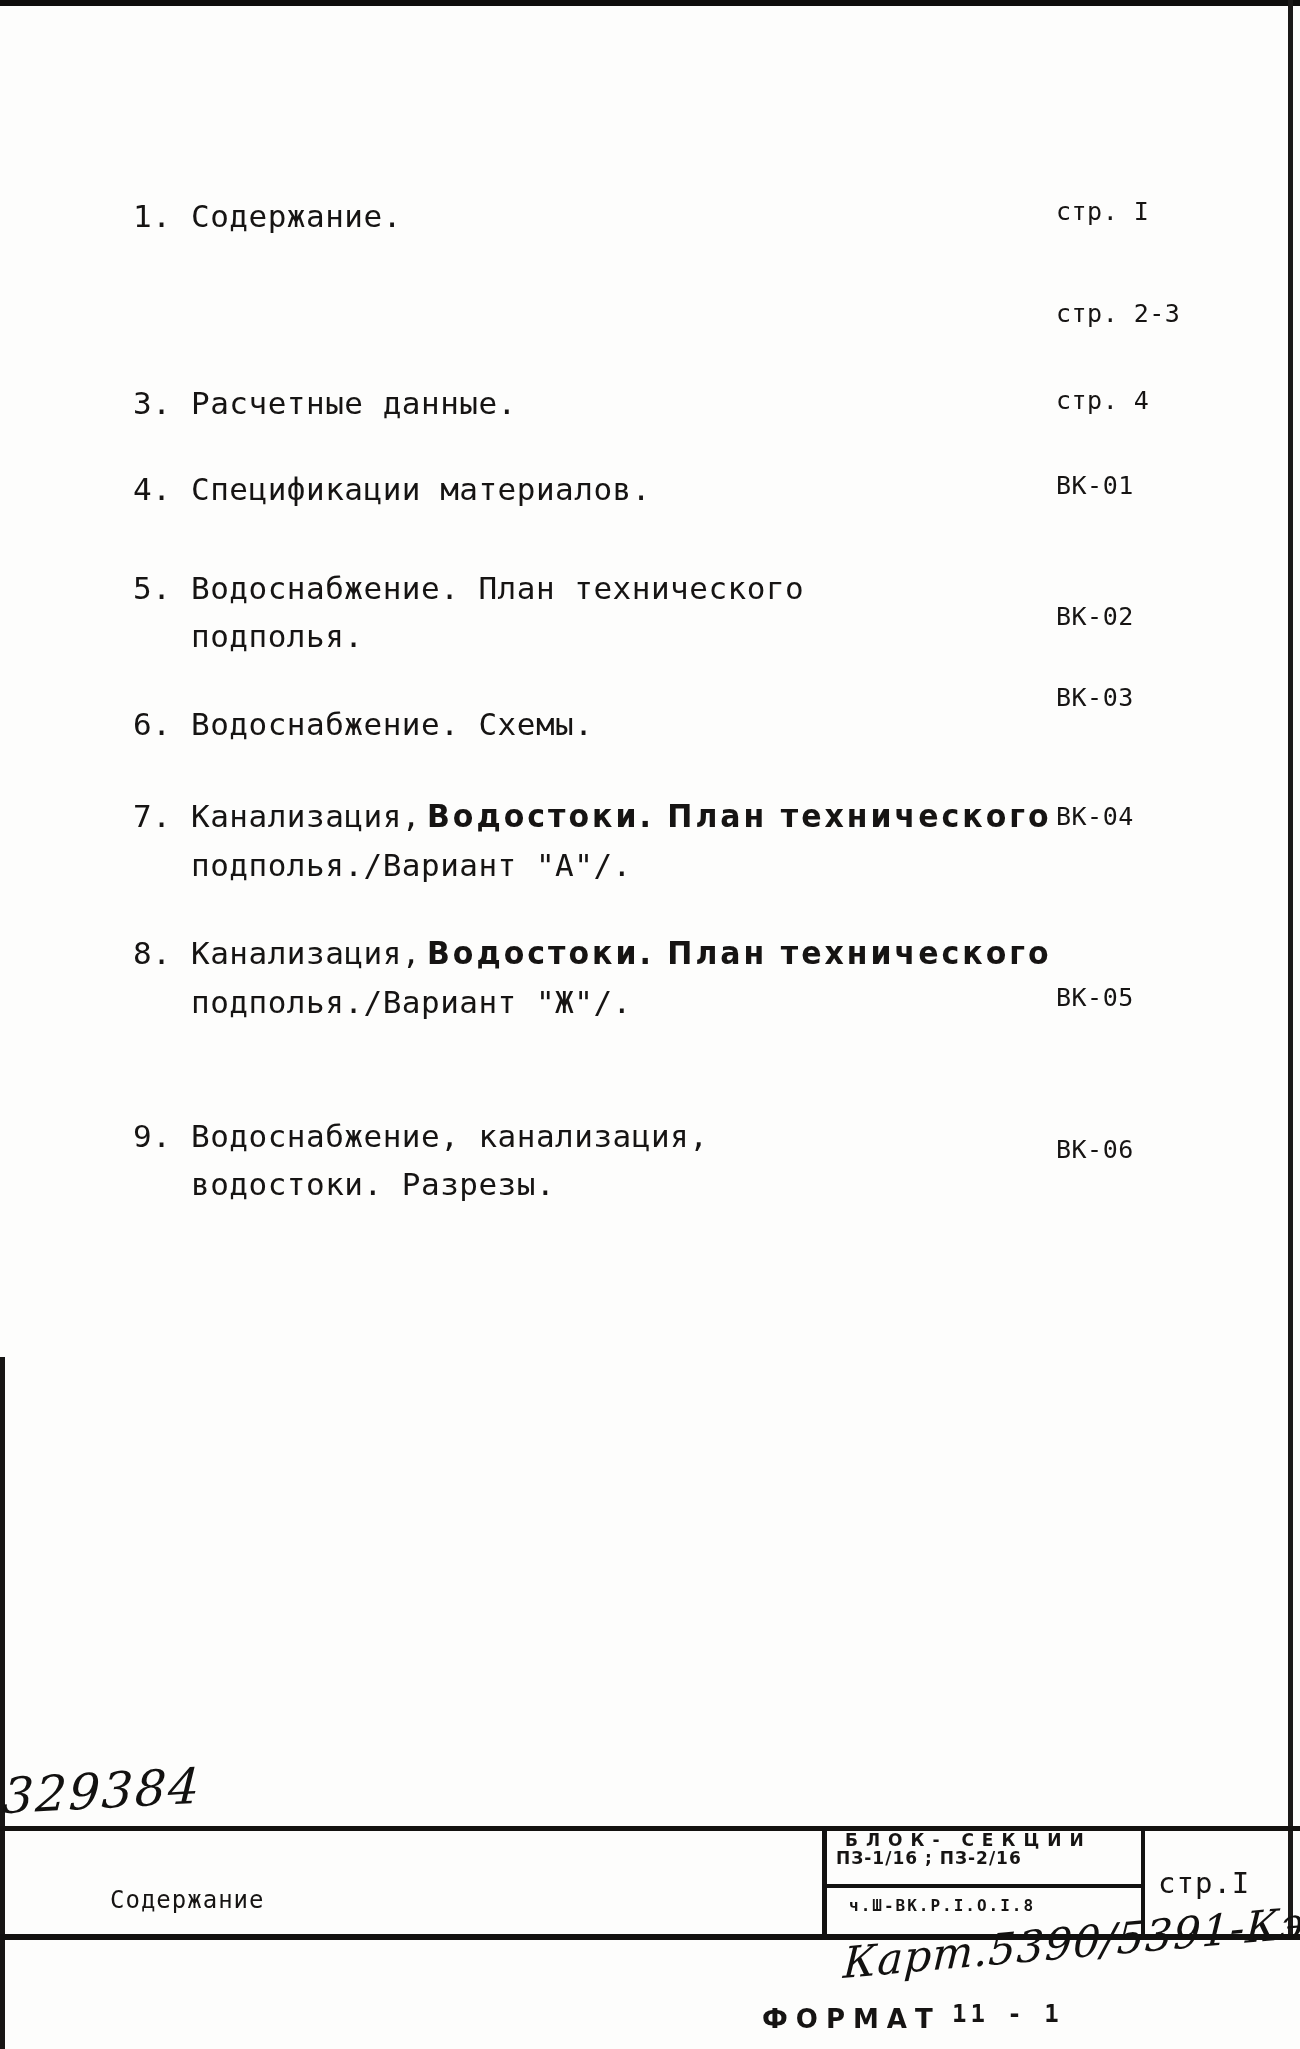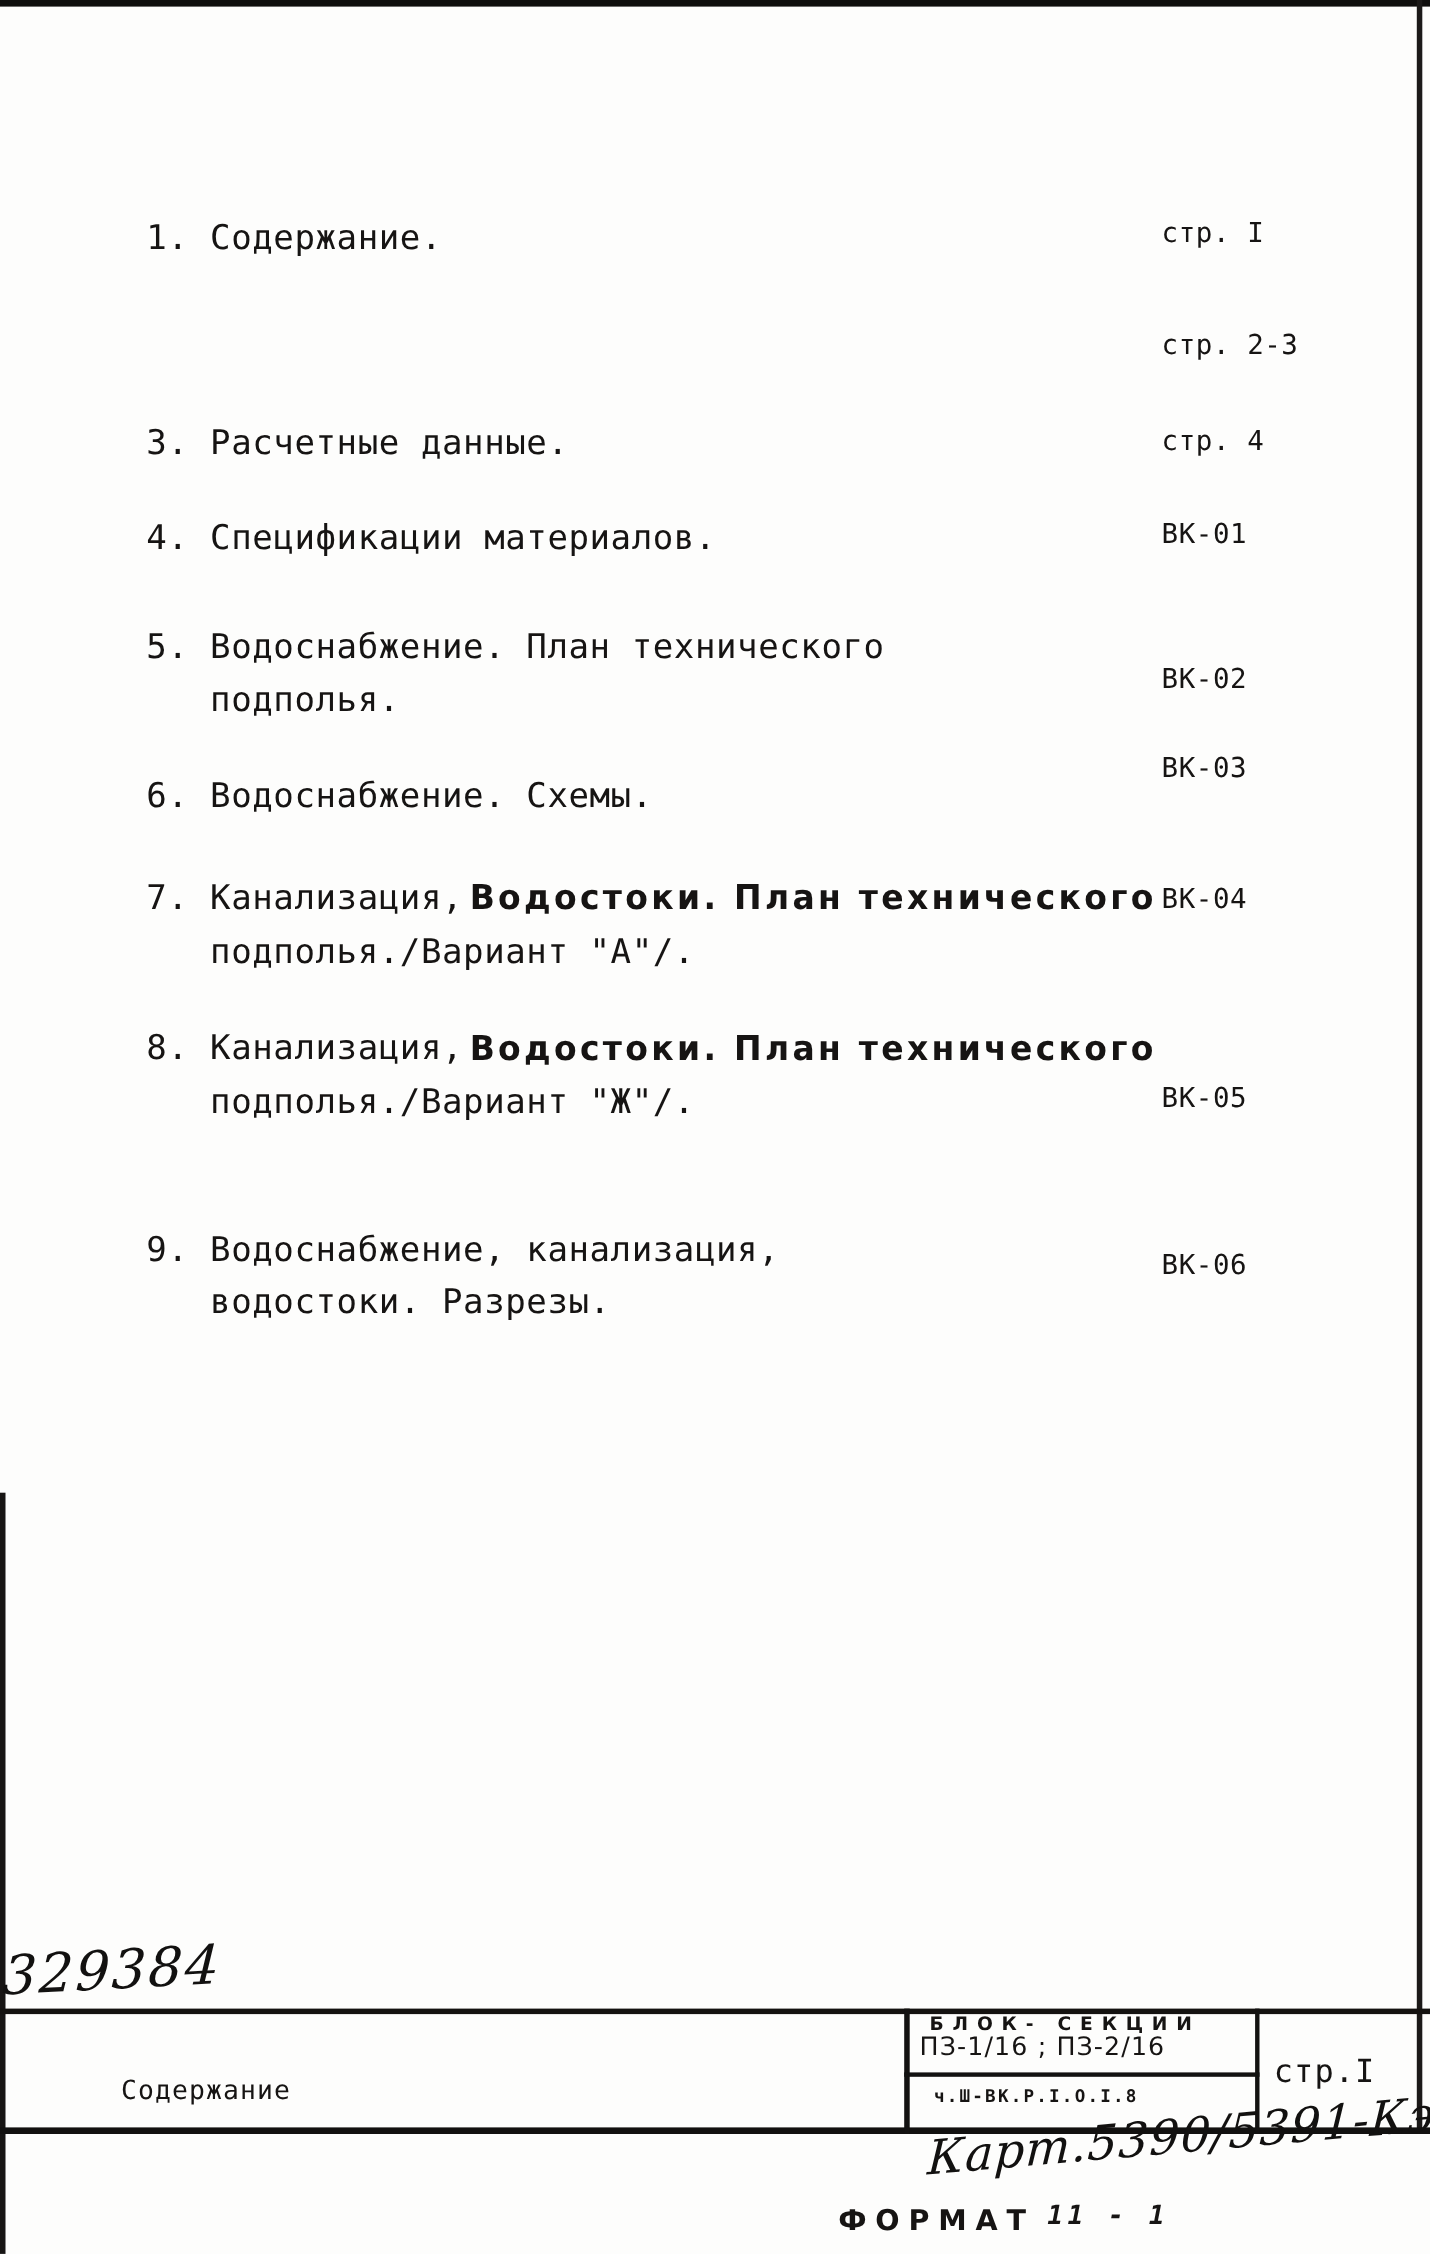--- a/index.html
+++ b/index.html
@@ -53,39 +53,39 @@
     position:absolute;left:110px;top:1886px;
     font-size:24px;letter-spacing:1px;
   }
   .block-label{
     position:absolute;left:845px;top:1830px;
     font-family:"DejaVu Sans", sans-serif;font-weight:700;
     font-size:17px;letter-spacing:8px;white-space:nowrap;
   }
   .block-value{
     position:absolute;left:836px;top:1848px;
-    font-family:"DejaVu Sans", sans-serif;font-weight:400;
-    font-size:23px;letter-spacing:1px;white-space:nowrap;
+    font-family:"DejaVu Sans", sans-serif;font-weight:700;
+    font-size:17px;letter-spacing:1px;white-space:nowrap;
   }
   .doc-code{
     position:absolute;left:834px;top:1896px;
     font-size:16px;font-weight:700;letter-spacing:2px;white-space:nowrap;margin-left:15px;
   }
   .page-num{
     position:absolute;left:1158px;top:1866px;
     font-size:29px;letter-spacing:1px;
   }
   .format-label{
     position:absolute;left:714px;top:2004px;
     font-family:"DejaVu Sans", sans-serif;font-weight:700;
     font-size:26px;letter-spacing:8px;margin-left:48px;
   }
   .format-value{
     position:absolute;left:952px;top:2000px;
-    font-size:24px;font-weight:700;letter-spacing:4px;font-style:italic;
+    font-size:24px;font-weight:700;letter-spacing:4px;
   }
   .hw-note{
     position:absolute;left:842px;top:1938px;
     font-size:43px;letter-spacing:1px;white-space:nowrap;
     transform:rotate(-5deg) skewX(-8deg);
     transform-origin:left bottom;
   }
 </style>
 </head>
 <body>

